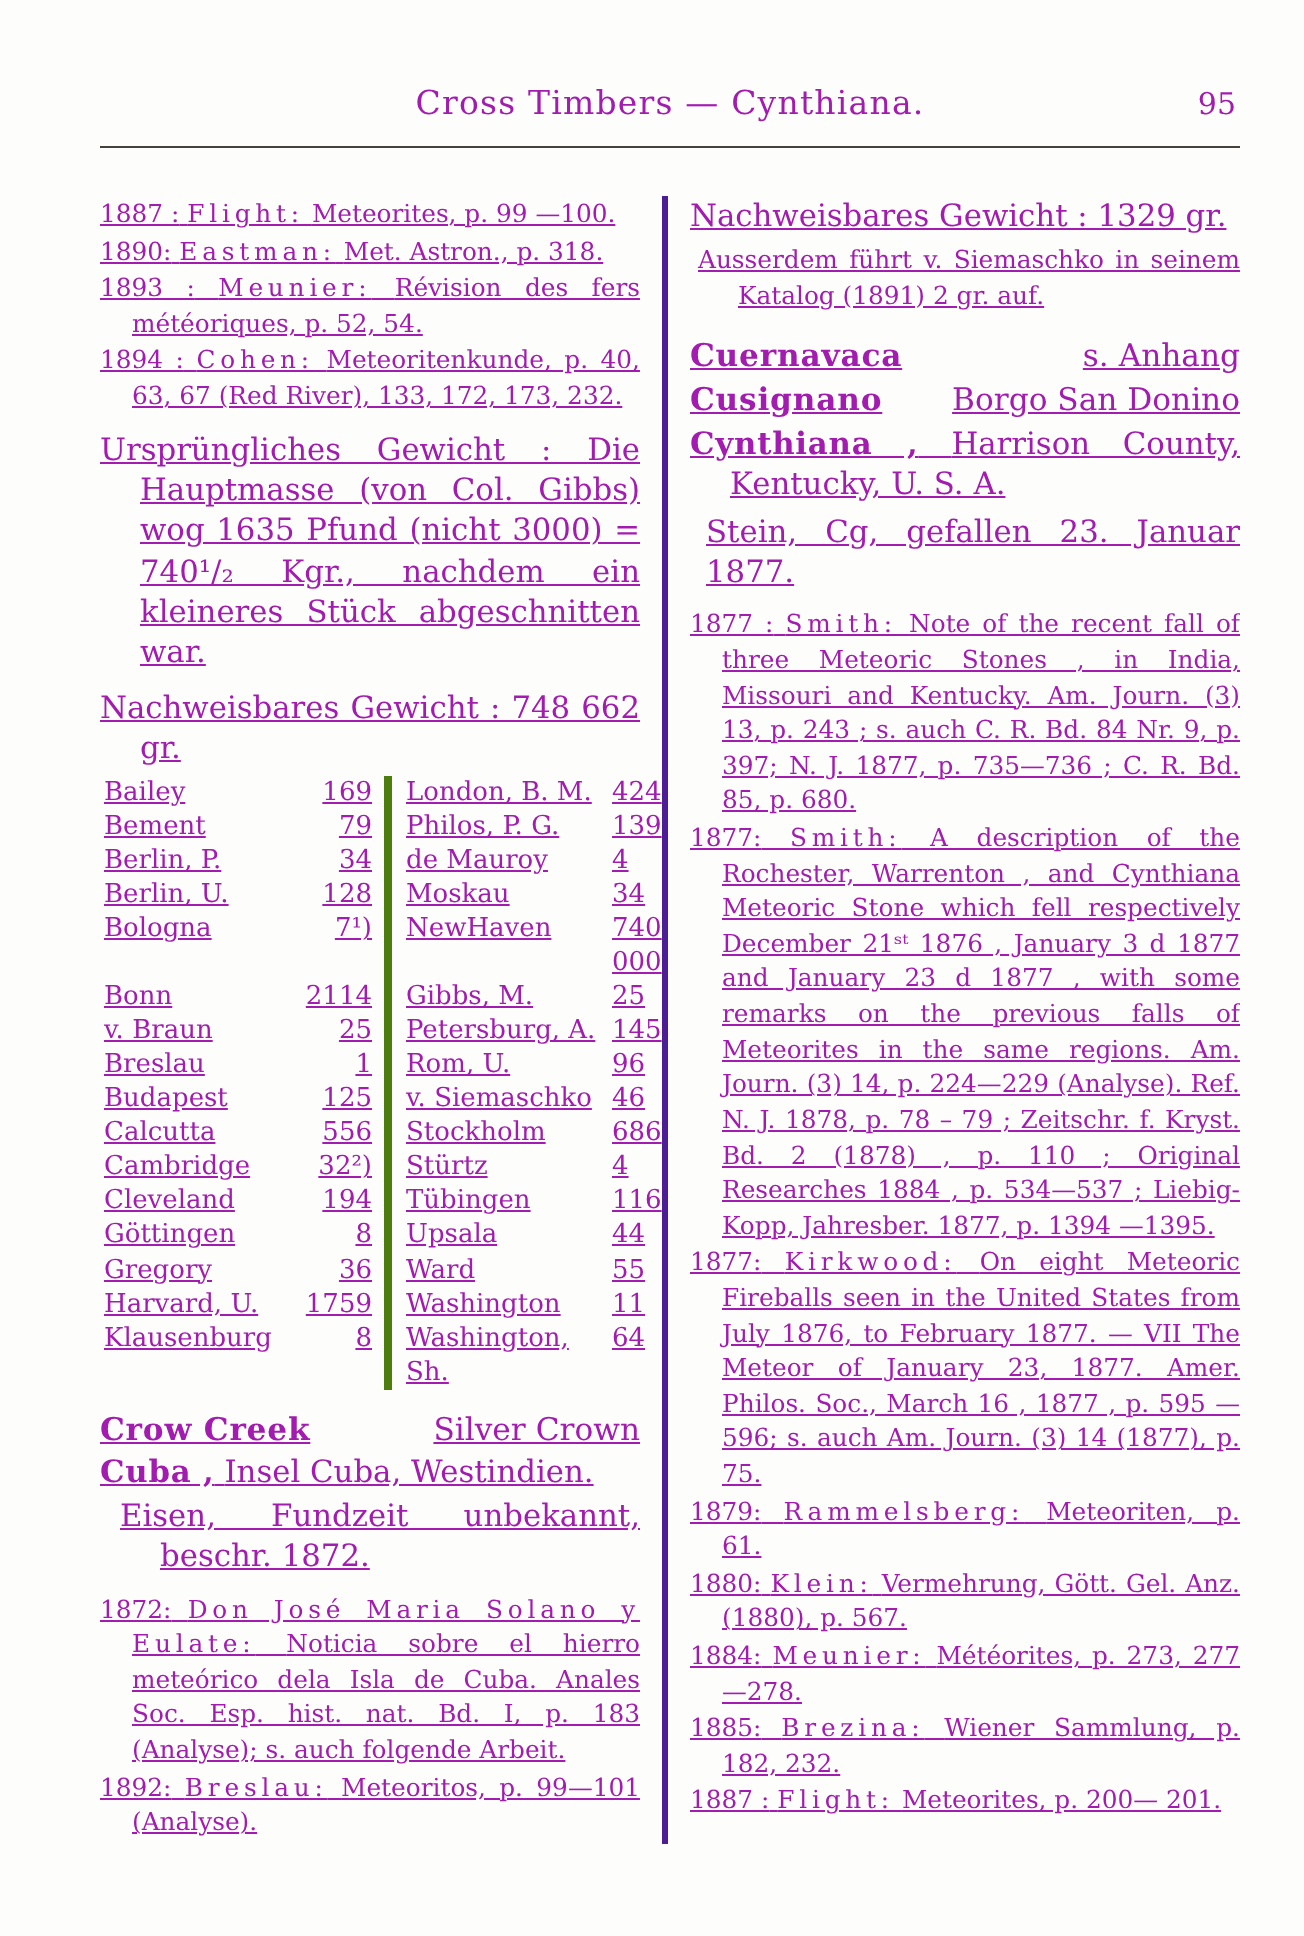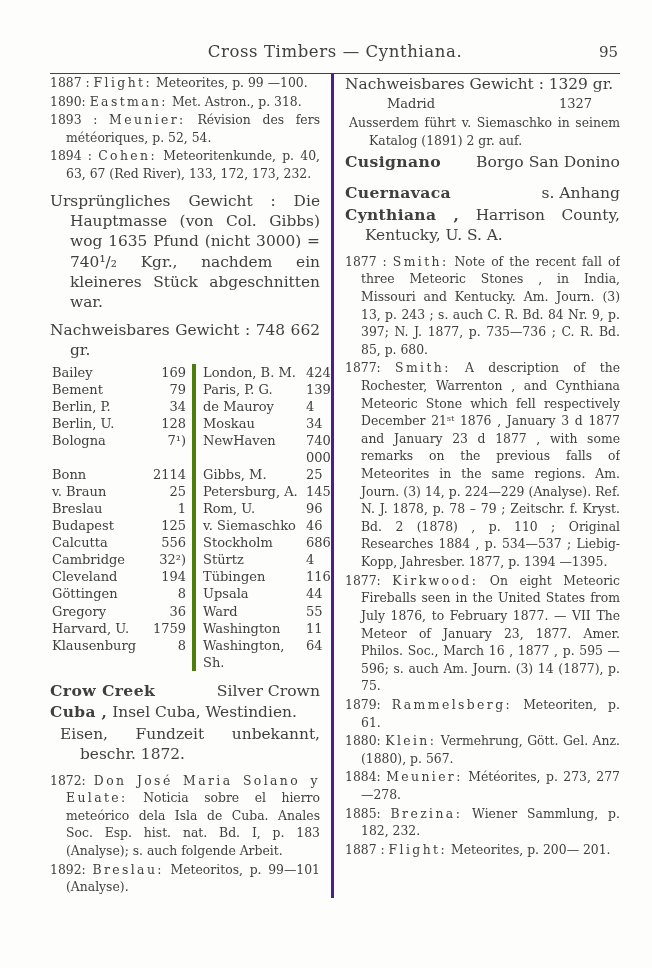--- a/index.html
+++ b/index.html
@@ -1,29 +1,29 @@
 <!DOCTYPE html>
 <html><head>
 <meta charset="utf-8">
 <style>
   html,body{margin:0;padding:0;background:#fdfdfc;}
   .page{
     width:652px;height:968px;box-sizing:border-box;
     padding:42px 32px 0 50px;
-    background:#fdfdfc;color:#404040;
+    background:#fdfdfc;color:#a21caf;
     font-family:"DejaVu Serif","Liberation Serif",serif;
     position:relative;overflow:hidden;
   }
   
   .header{position:relative;height:24px;}
   .header-title{text-align:center;font-size:16.5px;letter-spacing:0.6px;}
   .header-page{position:absolute;right:2px;top:1px;font-size:15px;}
   .header-rule{border:0;border-top:1.6px solid #45413c;margin:7px 0 0 0;}
   
-  .columns{display:flex;margin-top:0;height:824px;overflow:hidden;}
+  .columns{display:flex;margin-top:24px;height:824px;overflow:hidden;text-decoration:underline;}
   .col-left{width:281px;box-sizing:border-box;padding-right:11px;display:flex;flex-direction:column;}
   .col-right{flex:1;box-sizing:border-box;border-left:3px solid #4c1d95;padding-left:11px;}
   
   .bib{font-size:12.4px;line-height:1.42;text-align:justify;margin:0 0 1px 0;padding-left:16px;text-indent:-16px;}
   .bib .au{letter-spacing:2.4px;}
   .big{font-size:15.4px;line-height:1.32;text-align:justify;margin:7px 0 0 0;padding-left:20px;text-indent:-20px;}
   .hw{font-weight:bold;letter-spacing:0.4px;}
   .entry-line{display:flex;justify-content:space-between;align-items:baseline;font-size:15.6px;margin:8px 0 0 0;}
   .entry-line .ref{font-weight:normal;}
   
@@ -63,21 +63,21 @@
       <div class="wtable">
         <div class="wrow">
             <span class="n1">Bailey</span>
             <span class="v1">169</span>
             <span class="n2">London, B. M.</span>
             <span class="v2">424</span>
           </div>
         <div class="wrow">
             <span class="n1">Bement</span>
             <span class="v1">79</span>
-            <span class="n2">Paris, P. G.</span>
+            <span class="n2">Philos, P. G.</span>
             <span class="v2">139</span>
           </div>
         <div class="wrow">
             <span class="n1">Berlin, P.</span>
             <span class="v1">34</span>
             <span class="n2">de Mauroy</span>
             <span class="v2">4</span>
           </div>
         <div class="wrow">
             <span class="n1">Berlin, U.</span>
@@ -167,35 +167,32 @@
       <p class="big" style="margin-top:2px;padding-left:30px;text-indent:-20px;">Eisen, Fundzeit unbekannt, beschr. 1872.</p>
 
       <p class="bib gap-sm"><span>1872:</span> <span class="au">Don José Maria Solano y Eulate:</span> <span>Noticia sobre el hierro meteórico dela Isla de Cuba. Anales Soc. Esp. hist. nat. Bd. I, p. 183 (Analyse); s. auch folgende Arbeit.</span></p>
       <p class="bib"><span>1892:</span> <span class="au">Breslau:</span> <span>Meteoritos, p. 99—101 (Analyse).</span></p>
 
     </div>
 
     <div class="col-right">
 
       <p class="big" style="margin-top:0;">Nachweisbares Gewicht :  1329 gr.</p>
-      <div class="madrid">
-          <span>Madrid</span>
-          <span>1327</span>
-        </div>
       <p class="note">Ausserdem führt v. Siemaschko in seinem Katalog (1891) 2 gr. auf.</p>
 
+      <p class="entry-line" style="margin-top:12px;">
+          <span class="hw">Cuernavaca</span>
+          <span class="ref">s. Anhang</span>
+        </p>
       <p class="entry-line" style="margin-top:3px;">
           <span class="hw">Cusignano</span>
           <span class="ref">Borgo San Donino</span>
         </p>
-      <p class="entry-line" style="margin-top:12px;">
-          <span class="hw">Cuernavaca</span>
-          <span class="ref">s. Anhang</span>
-        </p>
       <p class="big" style="margin-top:3px;"><span class="hw">Cynthiana ,</span> <span>Harrison County, Kentucky, U. S. A.</span></p>
+      <p class="big" style="margin-top:3px;padding-left:8px;text-indent:0;">Stein, Cg, gefallen 23. Januar 1877.</p>
 
       <p class="bib gap-sm"><span>1877 :</span> <span class="au">Smith:</span> <span>Note of the recent fall of three Meteoric Stones , in India, Missouri and Kentucky. Am. Journ. (3) 13, p. 243 ; s. auch C. R. Bd. 84 Nr. 9, p. 397; N. J. 1877, p. 735—736 ; C. R. Bd. 85, p. 680.</span></p>
       <p class="bib"><span>1877:</span> <span class="au">Smith:</span> <span>A description of the Rochester, Warrenton , and Cynthiana Meteoric Stone which fell respectively December 21ˢᵗ 1876 , January 3 d 1877 and January 23 d 1877 , with some remarks on the previous falls of Meteorites in the same regions. Am. Journ. (3) 14, p. 224—229 (Analyse). Ref. N. J. 1878, p. 78 – 79 ; Zeitschr. f. Kryst. Bd. 2 (1878) , p. 110 ; Original Researches 1884 , p. 534—537 ; Liebig-Kopp, Jahresber. 1877, p. 1394 —1395.</span></p>
       <p class="bib"><span>1877:</span> <span class="au">Kirkwood:</span> <span>On eight Meteoric Fireballs seen in the United States from July 1876, to February 1877. — VII The Meteor of January 23, 1877. Amer. Philos. Soc., March 16 , 1877 , p. 595 —596;  s. auch Am. Journ. (3) 14 (1877), p. 75.</span></p>
       <p class="bib"><span>1879:</span> <span class="au">Rammelsberg:</span> <span>Meteoriten, p. 61.</span></p>
       <p class="bib"><span>1880:</span> <span class="au">Klein:</span> <span>Vermehrung, Gött. Gel. Anz. (1880), p. 567.</span></p>
       <p class="bib"><span>1884:</span> <span class="au">Meunier:</span> <span>Météorites, p. 273, 277—278.</span></p>
       <p class="bib"><span>1885:</span> <span class="au">Brezina:</span> <span>Wiener Sammlung, p. 182, 232.</span></p>
       <p class="bib"><span>1887 :</span> <span class="au">Flight:</span> <span>Meteorites, p. 200— 201.</span></p>
     </div>

